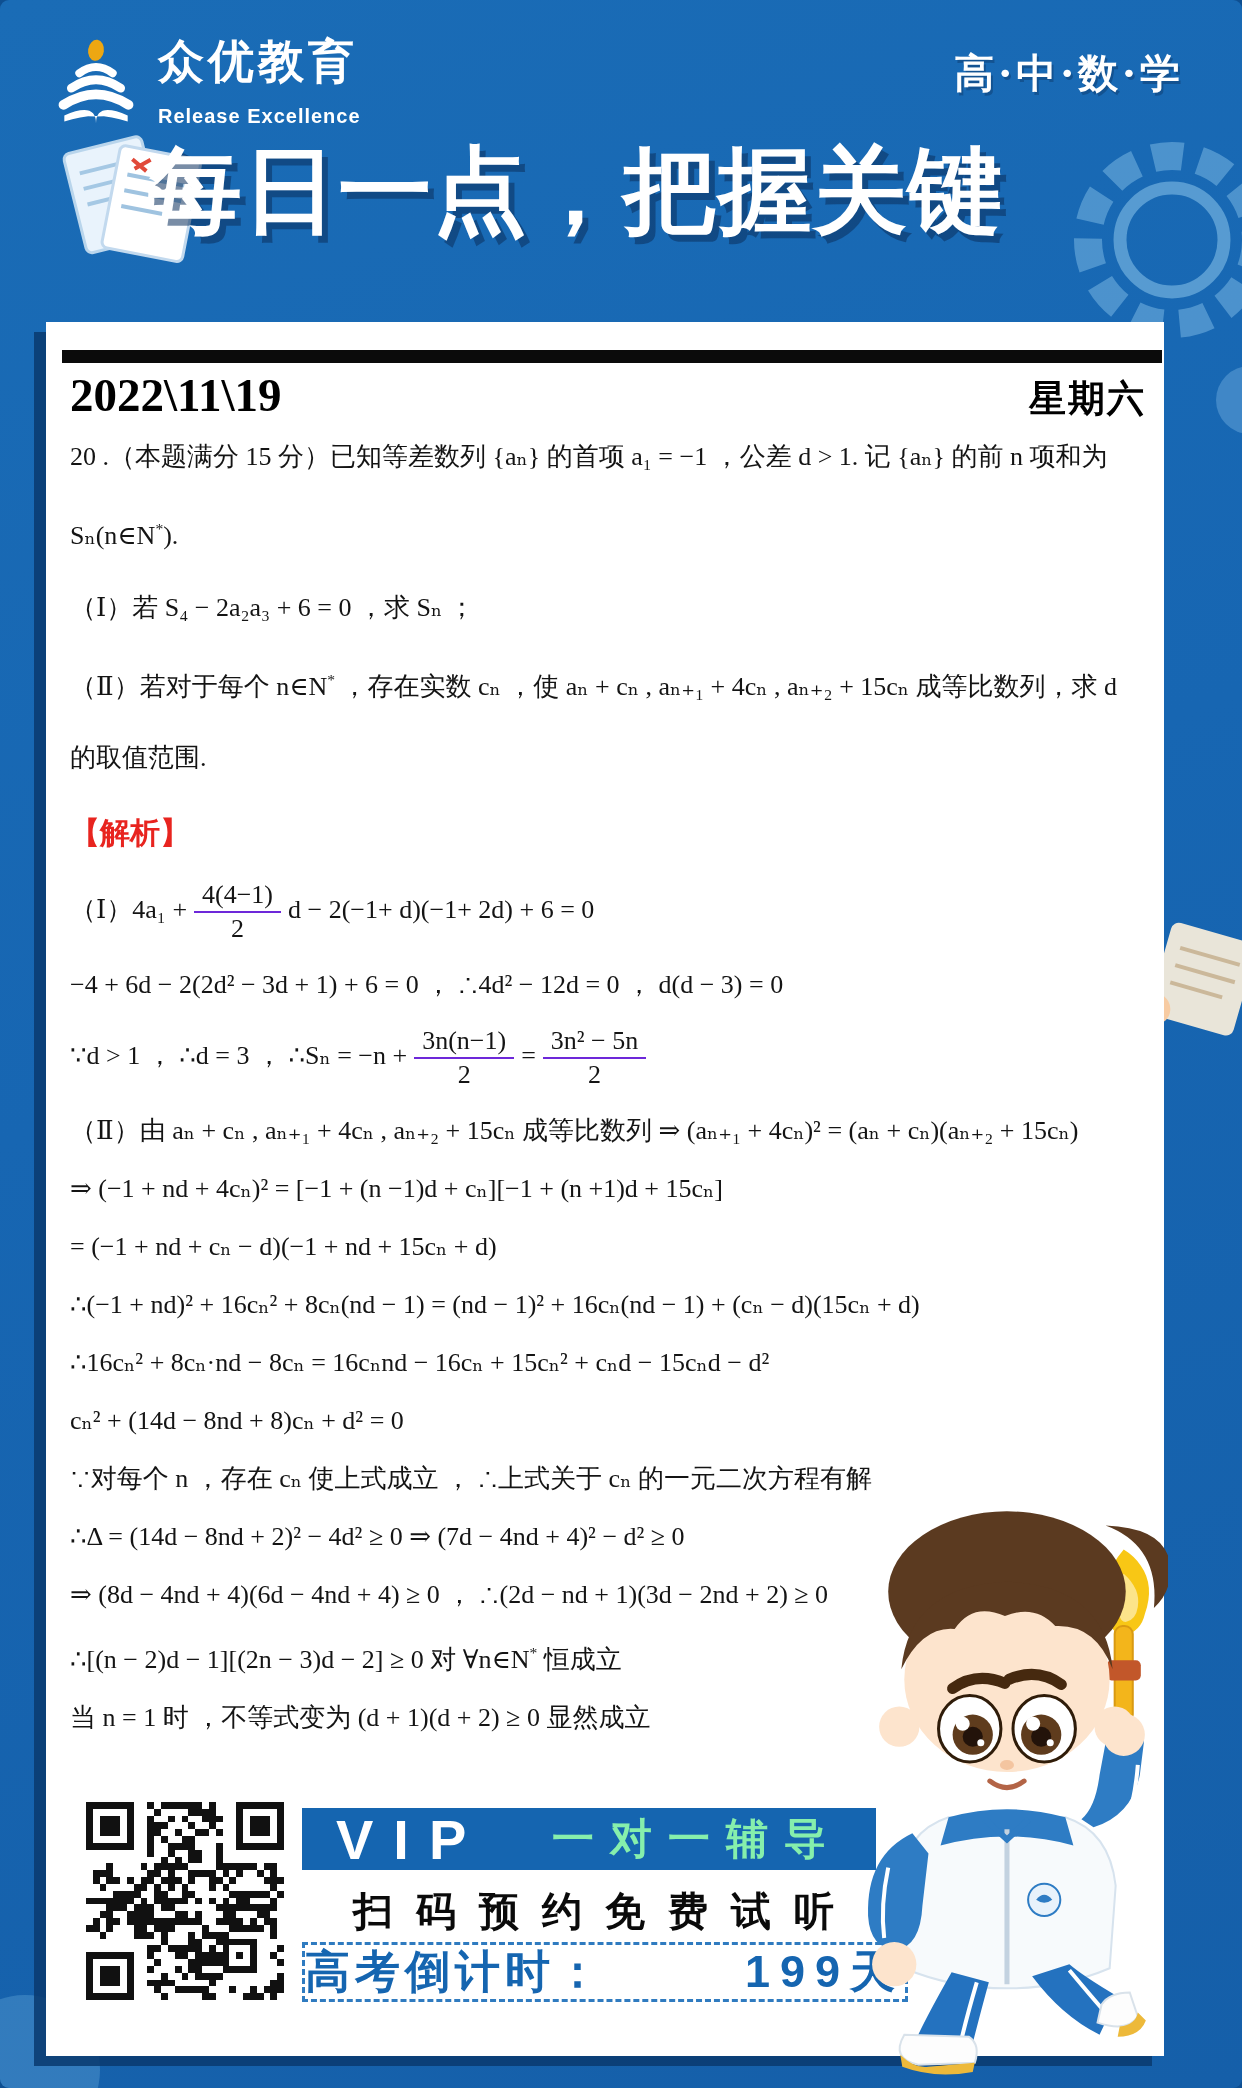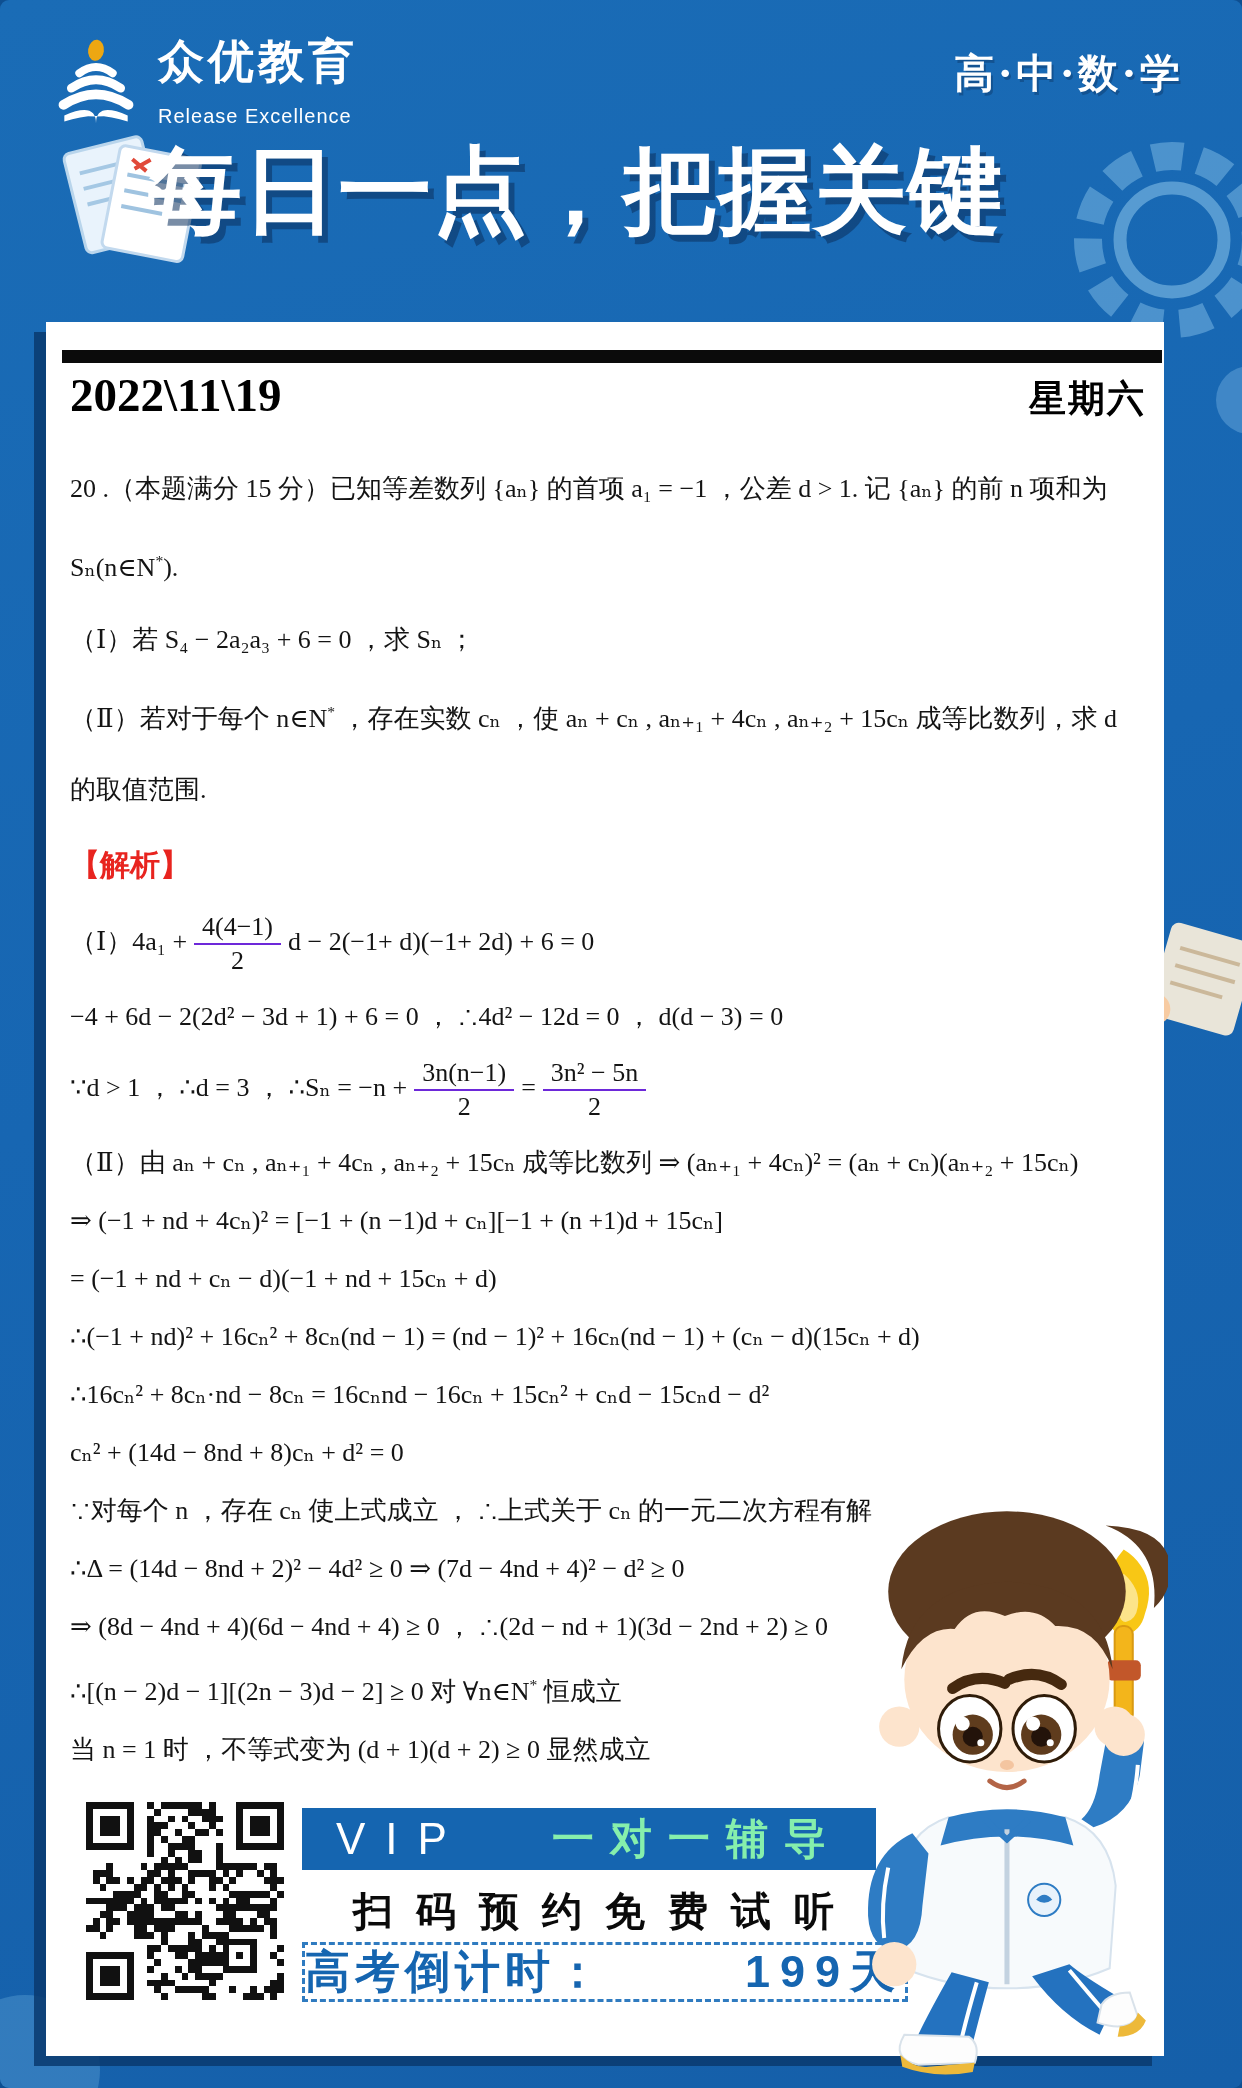--- a/index.html
+++ b/index.html
@@ -6,52 +6,52 @@
   .poster{position:relative;width:1242px;height:2088px;overflow:hidden;
     background:linear-gradient(160deg,#1a6cb6 0%,#1766b2 45%,#155fa9 100%);
     font-family:"Liberation Sans","DejaVu Sans",sans-serif;border-radius:9px;}
   
   .deco{position:absolute;pointer-events:none;}
   
   .logo-wrap{position:absolute;left:50px;top:36px;display:flex;align-items:center;gap:16px;}
   .logo-icon{width:92px;height:88px;}
   .brand-box{display:flex;flex-direction:column;}
   .brand{color:#fff;font-size:46px;font-weight:800;letter-spacing:4px;line-height:1.1;}
-  .brand-sub{color:#fff;font-size:20px;font-weight:400;letter-spacing:1px;margin-top:18px;}
+  .brand-sub{color:#fff;font-size:20px;font-weight:700;letter-spacing:1px;margin-top:18px;}
   .subject{position:absolute;right:58px;top:46px;color:#fff;font-size:40px;font-weight:700;
     font-family:"DejaVu Serif","Liberation Serif",serif;letter-spacing:4px;
     text-shadow:2px 3px 0 rgba(10,40,80,.35);}
   .main-title{position:absolute;left:148px;top:128px;width:1000px;color:#fff;
     font-size:94px;font-weight:900;letter-spacing:1px;white-space:nowrap;
     text-shadow:6px 7px 0 rgba(11,47,92,.55);}
   
   .card{position:absolute;left:46px;top:322px;width:1118px;height:1734px;background:#ffffff;
     box-shadow:-12px 10px 0 rgba(9,58,110,.85);}
   .top-bar{position:absolute;left:16px;right:2px;top:28px;height:13px;background:#0b0b0b;}
   .date-row{position:absolute;left:24px;right:18px;top:46px;display:flex;
     justify-content:space-between;align-items:baseline;
     font-family:"Liberation Serif","DejaVu Serif",serif;color:#000;gap:32px;}
   .date{font-size:47px;font-weight:700;}
   .weekday{font-size:37px;font-weight:700;letter-spacing:2px;}
   .doc{position:absolute;left:24px;right:20px;top:118px;color:#141414;
-    font-family:"Liberation Serif","DejaVu Serif",serif;font-size:26px;margin-top:32px;}
+    font-family:"Liberation Serif","DejaVu Serif",serif;font-size:26px;}
   .doc .math-line{white-space:nowrap;min-height:34px;line-height:34px;margin-bottom:38px;overflow:hidden;}
   .sol .math-line{margin-bottom:24px;}
   .analysis{color:#e8241f;font-weight:800;font-size:30px;margin:2px 0 26px;
     font-family:"Liberation Sans",sans-serif;}
   .frac{display:inline-flex;flex-direction:column;text-align:center;vertical-align:middle;margin:0 7px;}
   .frac .num{border-bottom:2px solid #6d28d9;padding:0 8px 1px;line-height:30px;}
   .frac .den{padding-top:1px;line-height:30px;}
   sup{font-size:60%;}
   
   .footer{position:absolute;left:0;right:0;top:1478px;height:220px;}
   .qr{position:absolute;left:40px;top:2px;width:198px;height:198px;background:#fff;}
   .vip-banner{position:absolute;left:256px;top:8px;width:574px;height:62px;background:#1565b0;
     display:flex;align-items:center;justify-content:space-between;padding:0 34px;box-sizing:border-box;}
-  .vip-label{color:#fff;font-size:44px;font-weight:400;letter-spacing:20px;}
+  .vip-label{color:#fff;font-size:56px;font-weight:700;letter-spacing:20px;}
   .vip-tagline{color:#86efac;font-size:42px;font-weight:800;letter-spacing:16px;}
   .scan-line{position:absolute;left:272px;top:86px;width:574px;height:50px;display:flex;
     align-items:center;justify-content:center;color:#0a0a0a;font-size:40px;font-weight:800;letter-spacing:23px;}
   .countdown{position:absolute;left:256px;top:142px;width:606px;height:60px;box-sizing:border-box;
     border:3px dashed #2f7bc0;display:flex;align-items:center;justify-content:space-between;
     color:#1565b0;font-size:45px;font-weight:800;letter-spacing:5px;}
   .countdown .value{margin-left:42px;letter-spacing:10px;}
   
   .mascot{position:absolute;left:856px;top:1472px;width:312px;height:606px;}
 </style>

